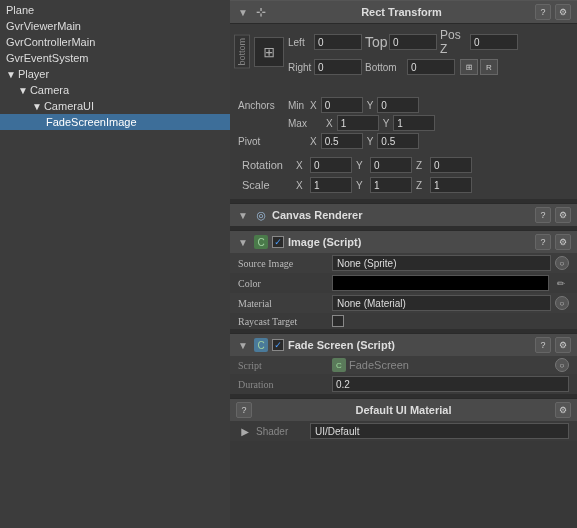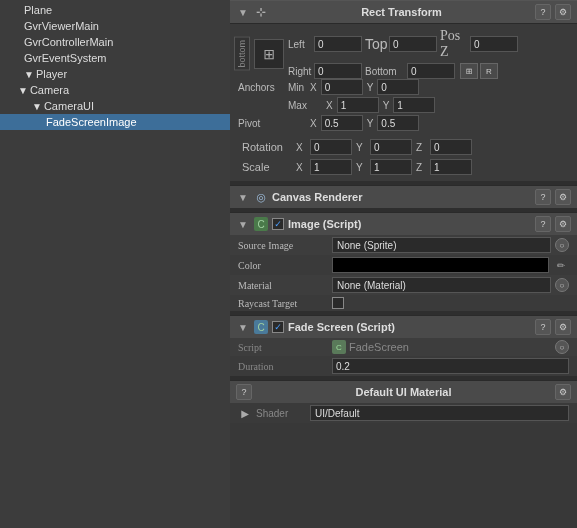--- a/index.html
+++ b/index.html
@@ -15,21 +15,21 @@
     }
 
     
     .left-panel {
       width: 230px;
       background: #3c3c3c;
       flex-shrink: 0;
       padding-top: 2px;
     }
     .hierarchy-item {
-      padding: 2px 24px;
+      padding: 2px 6px;
       cursor: pointer;
       white-space: nowrap;
     }
     .hierarchy-item.selected { background: #3d6e99; color: #fff; }
     .indent1 { padding-left: 18px; }
     .indent2 { padding-left: 32px; }
     .indent3 { padding-left: 46px; }
     .arrow { display: inline-block; margin-right: 2px; font-size: 10px; }
 
     
@@ -388,21 +388,21 @@
         <div style="display:flex; gap:3px; margin-bottom:3px; align-items:center;">
           <div style="display:flex; align-items:center; gap:2px;">
             <span style="font-size:10px; color:#bbb; width:24px;">Left</span>
             <input class="rt-field-input" type="text" value="0" style="">
           </div>
           <div style="display:flex; align-items:center; gap:2px;">
             <span style="font-size:14px; color:#bbb; width:22px;">Top</span>
             <input class="rt-field-input" type="text" value="0" style="">
           </div>
           <div style="display:flex; align-items:center; gap:2px;">
-            <span style="font-size:14px; color:#bbb; width:28px;font-family:Liberation Serif, serif;">Pos Z</span>
+            <span style="font-size:12px; color:#bbb; width:28px;">Pos Z</span>
             <input class="rt-field-input" type="text" value="0" style="">
           </div>
         </div>
 
         <div style="display:flex; gap:3px; align-items:center;">
           <div style="display:flex; align-items:center; gap:2px;">
             <span style="font-size:10px; color:#bbb; width:24px;">Right</span>
             <input class="rt-field-input" type="text" value="0" style="">
           </div>
           <div style="display:flex; align-items:center; gap:2px;">
@@ -410,21 +410,21 @@
             <input class="rt-field-input" type="text" value="0" style="">
           </div>
           <div style="display:flex; gap:2px; margin-left:2px;">
             <div class="anchor-btn">⊞</div>
             <div class="anchor-btn">R</div>
           </div>
         </div>
       </div>
     </div>
 
-    <div style="margin-top:0;">
+    <div style="margin-top:22px;">
       <div style="display:flex; align-items:center; gap:4px; margin-bottom:2px; padding-left:4px;">
         <span style="font-size:10px; color:#bbb; width:46px;">Anchors</span>
         <span style="font-size:10px; color:#bbb; width:14px;">Min</span>
         <span style="font-size:10px; color:#bbb; margin-left:4px;">X</span>
         <input class="rt-field-input" type="text" value="0" style="width: 42px;">
         <span style="font-size:10px; color:#bbb;">Y</span>
         <input class="rt-field-input" type="text" value="0" style="width: 42px;">
       </div>
       <div style="display:flex; align-items:center; gap:4px; margin-bottom:2px; padding-left:4px;">
         <span style="font-size:10px; color:#bbb; width:46px;"></span>

